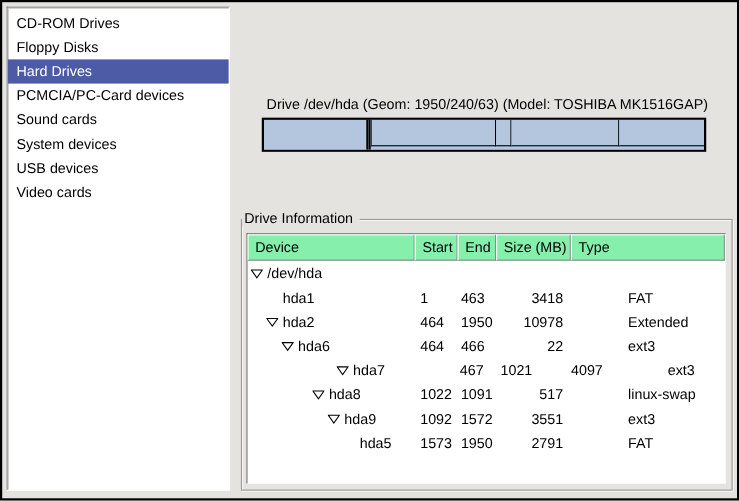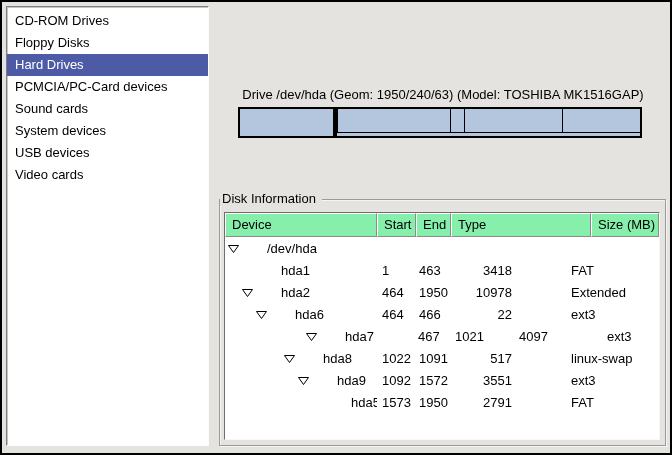--- a/index.html
+++ b/index.html
@@ -112,21 +112,21 @@
     overflow:hidden;
     cursor:default;
   }
   .col-device { width:152px; }
   .col-start  { width:39px; }
   .col-end    { width:35px; }
   .col-size   { width:68px; }
   .col-type   { width:142px; flex:1; }
 
   .tree-row { display:flex; height:22px; align-items:center; }
-  .cell { white-space:nowrap; overflow:hidden;gap:24px; }
+  .cell { white-space:nowrap; overflow:hidden; }
   .cell-device { width:152px; display:flex; align-items:center; }
   .cell-start  { width:39px;  padding-left:5px; }
   .cell-end    { width:35px;  padding-left:3px; }
   .cell-size   { width:68px;  text-align:right; padding-right:7px; }
   .cell-type   { flex:1; padding-left:4px;margin-left:48px; }
 
   .lv0 { padding-left:3px; }
   .lv1 { padding-left:17px; }
   .lv2 { padding-left:31px; }
   .lv3 { padding-left:45px;margin-left:36px; }
@@ -160,29 +160,29 @@
     <div class="seg-extended" style="border-left:2px solid #000;">
       <div class="seg-logical" style="width: 0.2%;"></div>
       <div class="seg-logical" style="width: 37.32%;"></div>
       <div class="seg-logical" style="width: 4.71%;"></div>
       <div class="seg-logical" style="width: 32.35%;"></div>
       <div class="seg-logical" style="width: 25.42%;"></div>
     </div>
   </div>
 
   <div class="disk-frame">
-    <span class="disk-frame-label">Disk Information</span>
+    <span class="disk-frame-label">Drive Information</span>
 
     <div class="disk-table">
       <div class="table-header">
         <div class="hdr-cell col-device">Device</div>
         <div class="hdr-cell col-start">Start</div>
         <div class="hdr-cell col-end">End</div>
+        <div class="hdr-cell col-size">Size (MB)</div>
         <div class="hdr-cell col-type">Type</div>
-        <div class="hdr-cell col-size">Size (MB)</div>
       </div>
 
       <div class="tree-row">
         <div class="cell cell-device lv0">
           <svg class="expander" viewBox="0 0 11 11">
               <path d="M0.5,2.5 L10.5,2.5 L5.5,9.5 Z" fill="#fff" stroke="#000"></path>
             </svg>
           <span>/dev/hda</span>
         </div>
         <div class="cell cell-start"></div>

